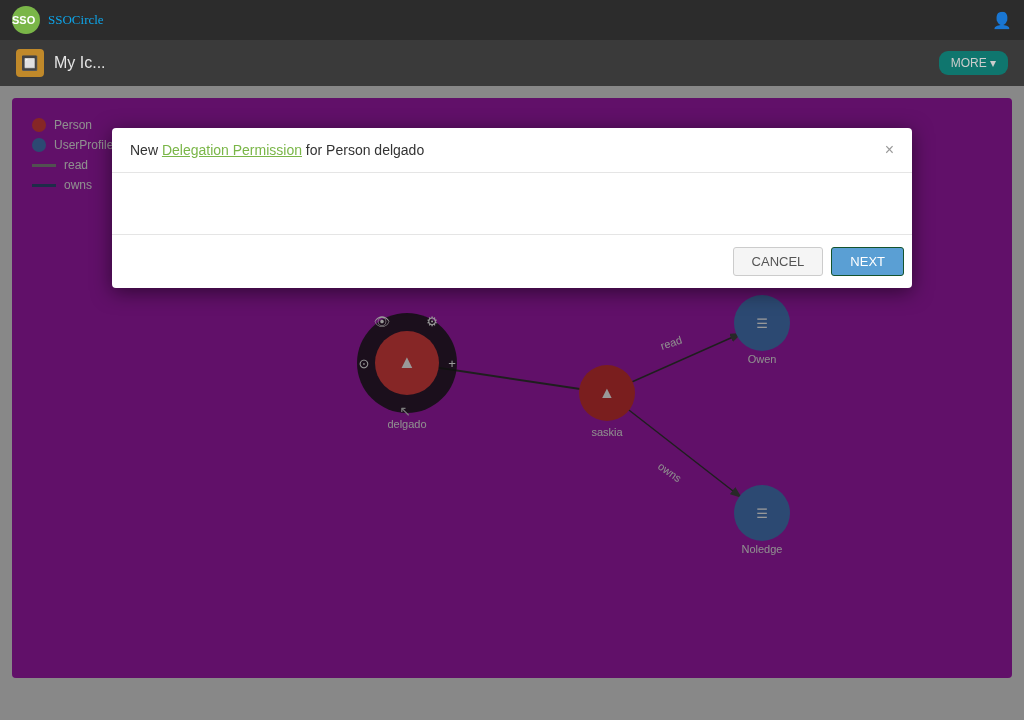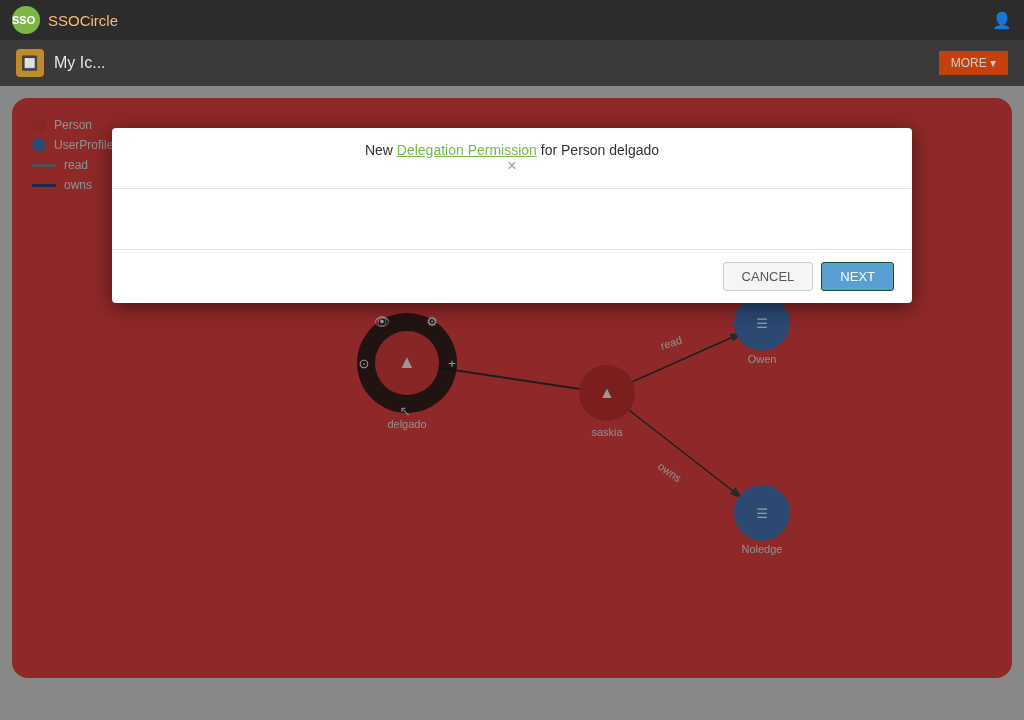--- a/index.html
+++ b/index.html
@@ -27,22 +27,23 @@
       height: 28px;
       background: #7ab648;
       border-radius: 50%;
       display: flex;
       align-items: center;
       color: white;
       font-weight: bold;
       font-size: 11px;
     }
     .navbar-title {
-      color: #fdba74;
-      font-size: 15px;
+      color: #0ea5e9;
+      font-size: 13px;
+      font-family: Liberation Serif, serif;
     }
     .navbar-user {
       margin-left: auto;
       color: #ccc;
     }
 
     
     .page {
       background: #888;
       position: relative;
@@ -72,37 +73,37 @@
     .sub-header-title {
       color: #e5e5e5;
       font-size: 16px;
     }
     .sub-header-actions {
       margin-left: auto;
       display: flex;
       gap: 6px;
     }
     .btn-more {
-      background: #c2410c;
+      background: #0f766e;
       color: #ccc;
       border: none;
       padding: 5px 12px;
-      border-radius: 0;
+      border-radius: 9px;
       font-size: 12px;
       cursor: pointer;
       display: flex;
       align-items: center;
       gap: 4px;
     }
 
     
     .graph-area {
-      background: #ef4444;
+      background: #a21caf;
       margin: 12px;
-      border-radius: 16px;
+      border-radius: 4px;
       position: relative;
       height: 580px;
       overflow: hidden;
     }
 
     
     .legend {
       position: absolute;
       top: 20px;
       left: 20px;
@@ -156,26 +157,25 @@
       background: white;
       border-radius: 4px;
       width: 800px;
       min-height: 160px;
       box-shadow: 0 4px 20px rgba(0,0,0,0.5);
       position: relative;
       display: flex;
       flex-direction: column;
     }
     .modal-header {
-      padding: 14px 24px;
+      padding: 14px 18px;
       border-bottom: 1px solid #e5e5e5;
       display: flex;
       align-items: center;
       justify-content: space-between;
-      flex-direction: column;
     }
     .modal-title {
       font-size: 14px;
       color: #333;
     }
     .modal-title span.highlight {
       color: #7ab648;
       text-decoration: underline;
     }
     .modal-close {
@@ -185,21 +185,21 @@
       color: #999;
       cursor: pointer;
       line-height: 1;
     }
     .modal-body {
       flex: 1;
       padding: 16px 18px;
       min-height: 60px;
     }
     .modal-footer {
-      padding: 12px 18px;
+      padding: 12px 8px;
       display: flex;
       justify-content: flex-end;
       gap: 8px;
       border-top: 1px solid #e5e5e5;
     }
     .btn-cancel {
       background: #f5f5f5;
       border: 1px solid #ccc;
       color: #555;
       padding: 6px 18px;

